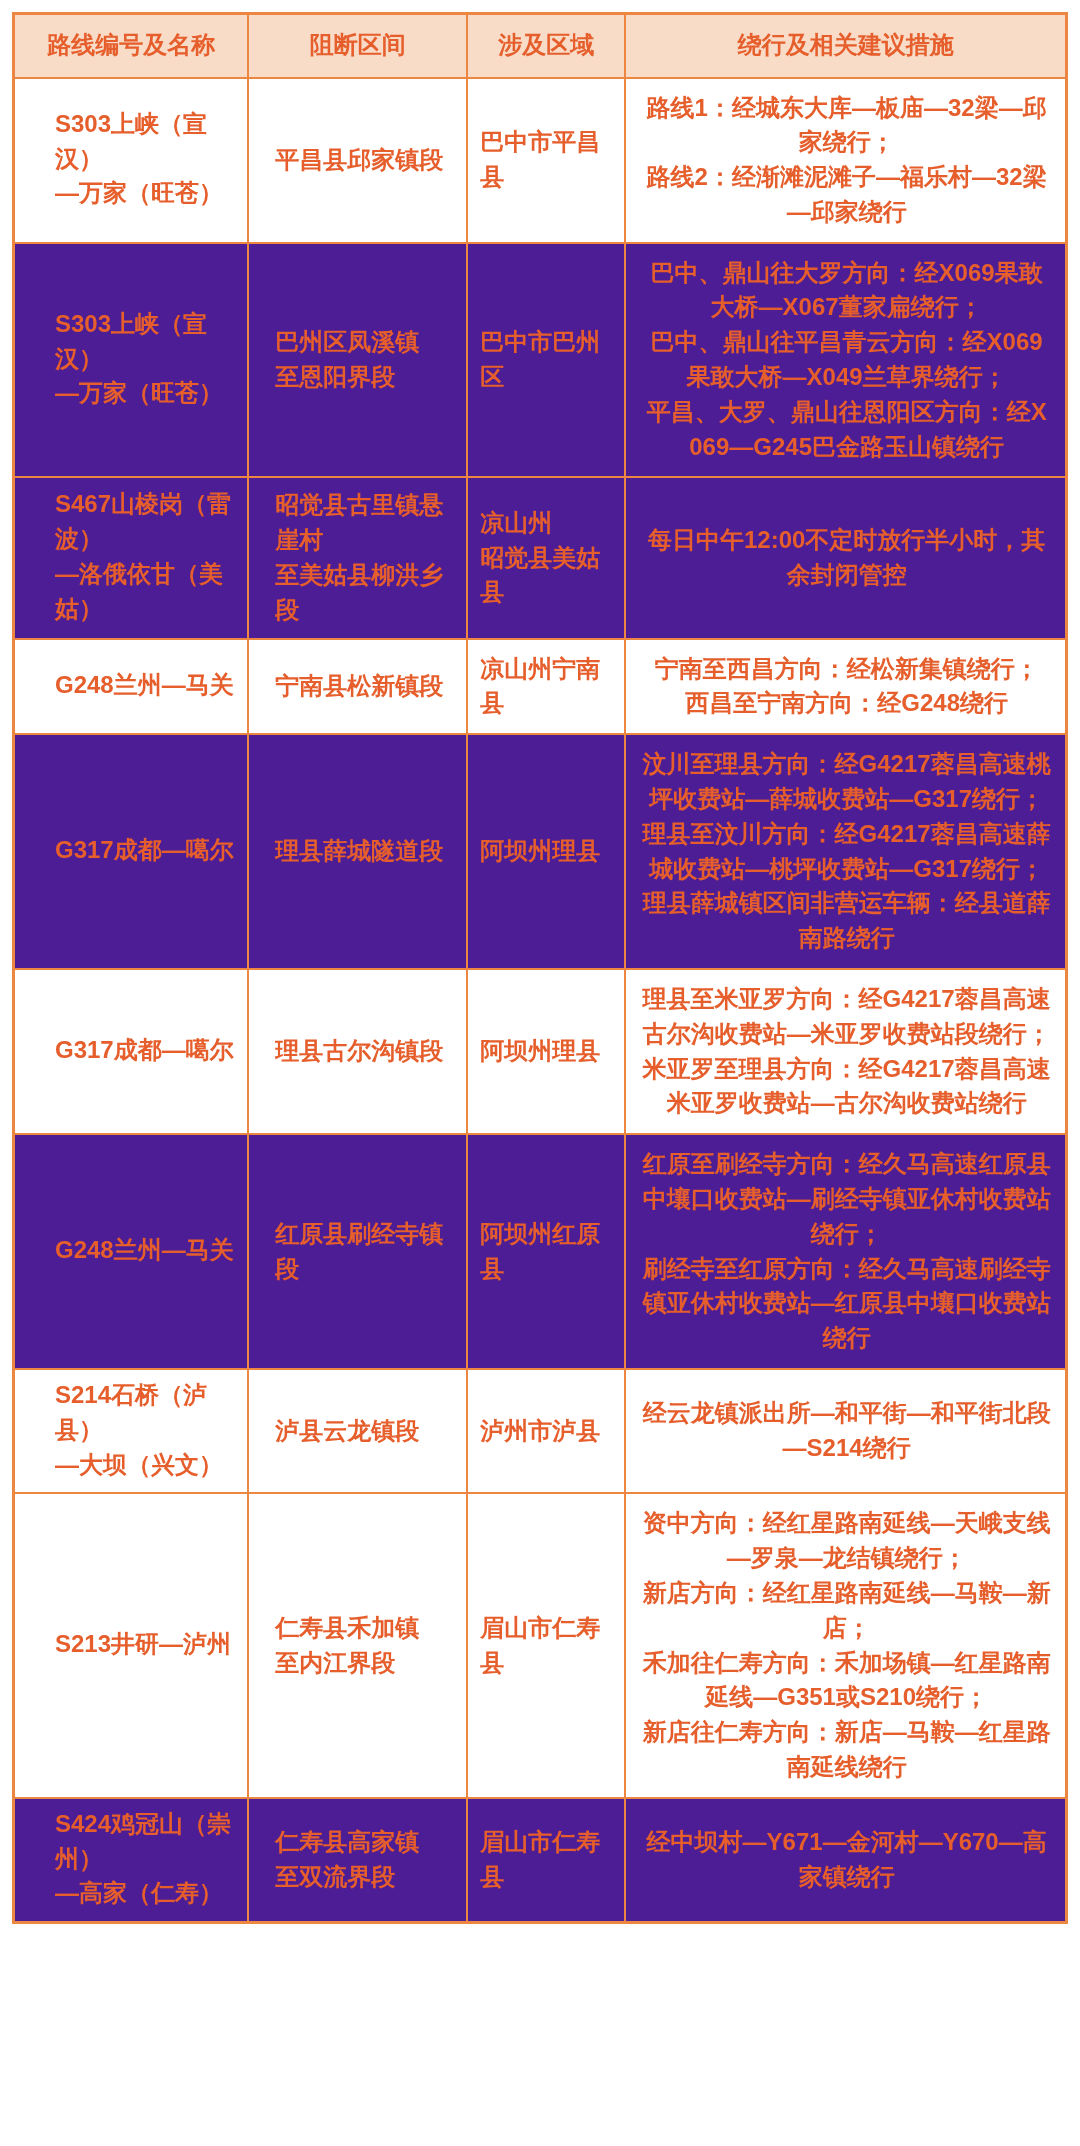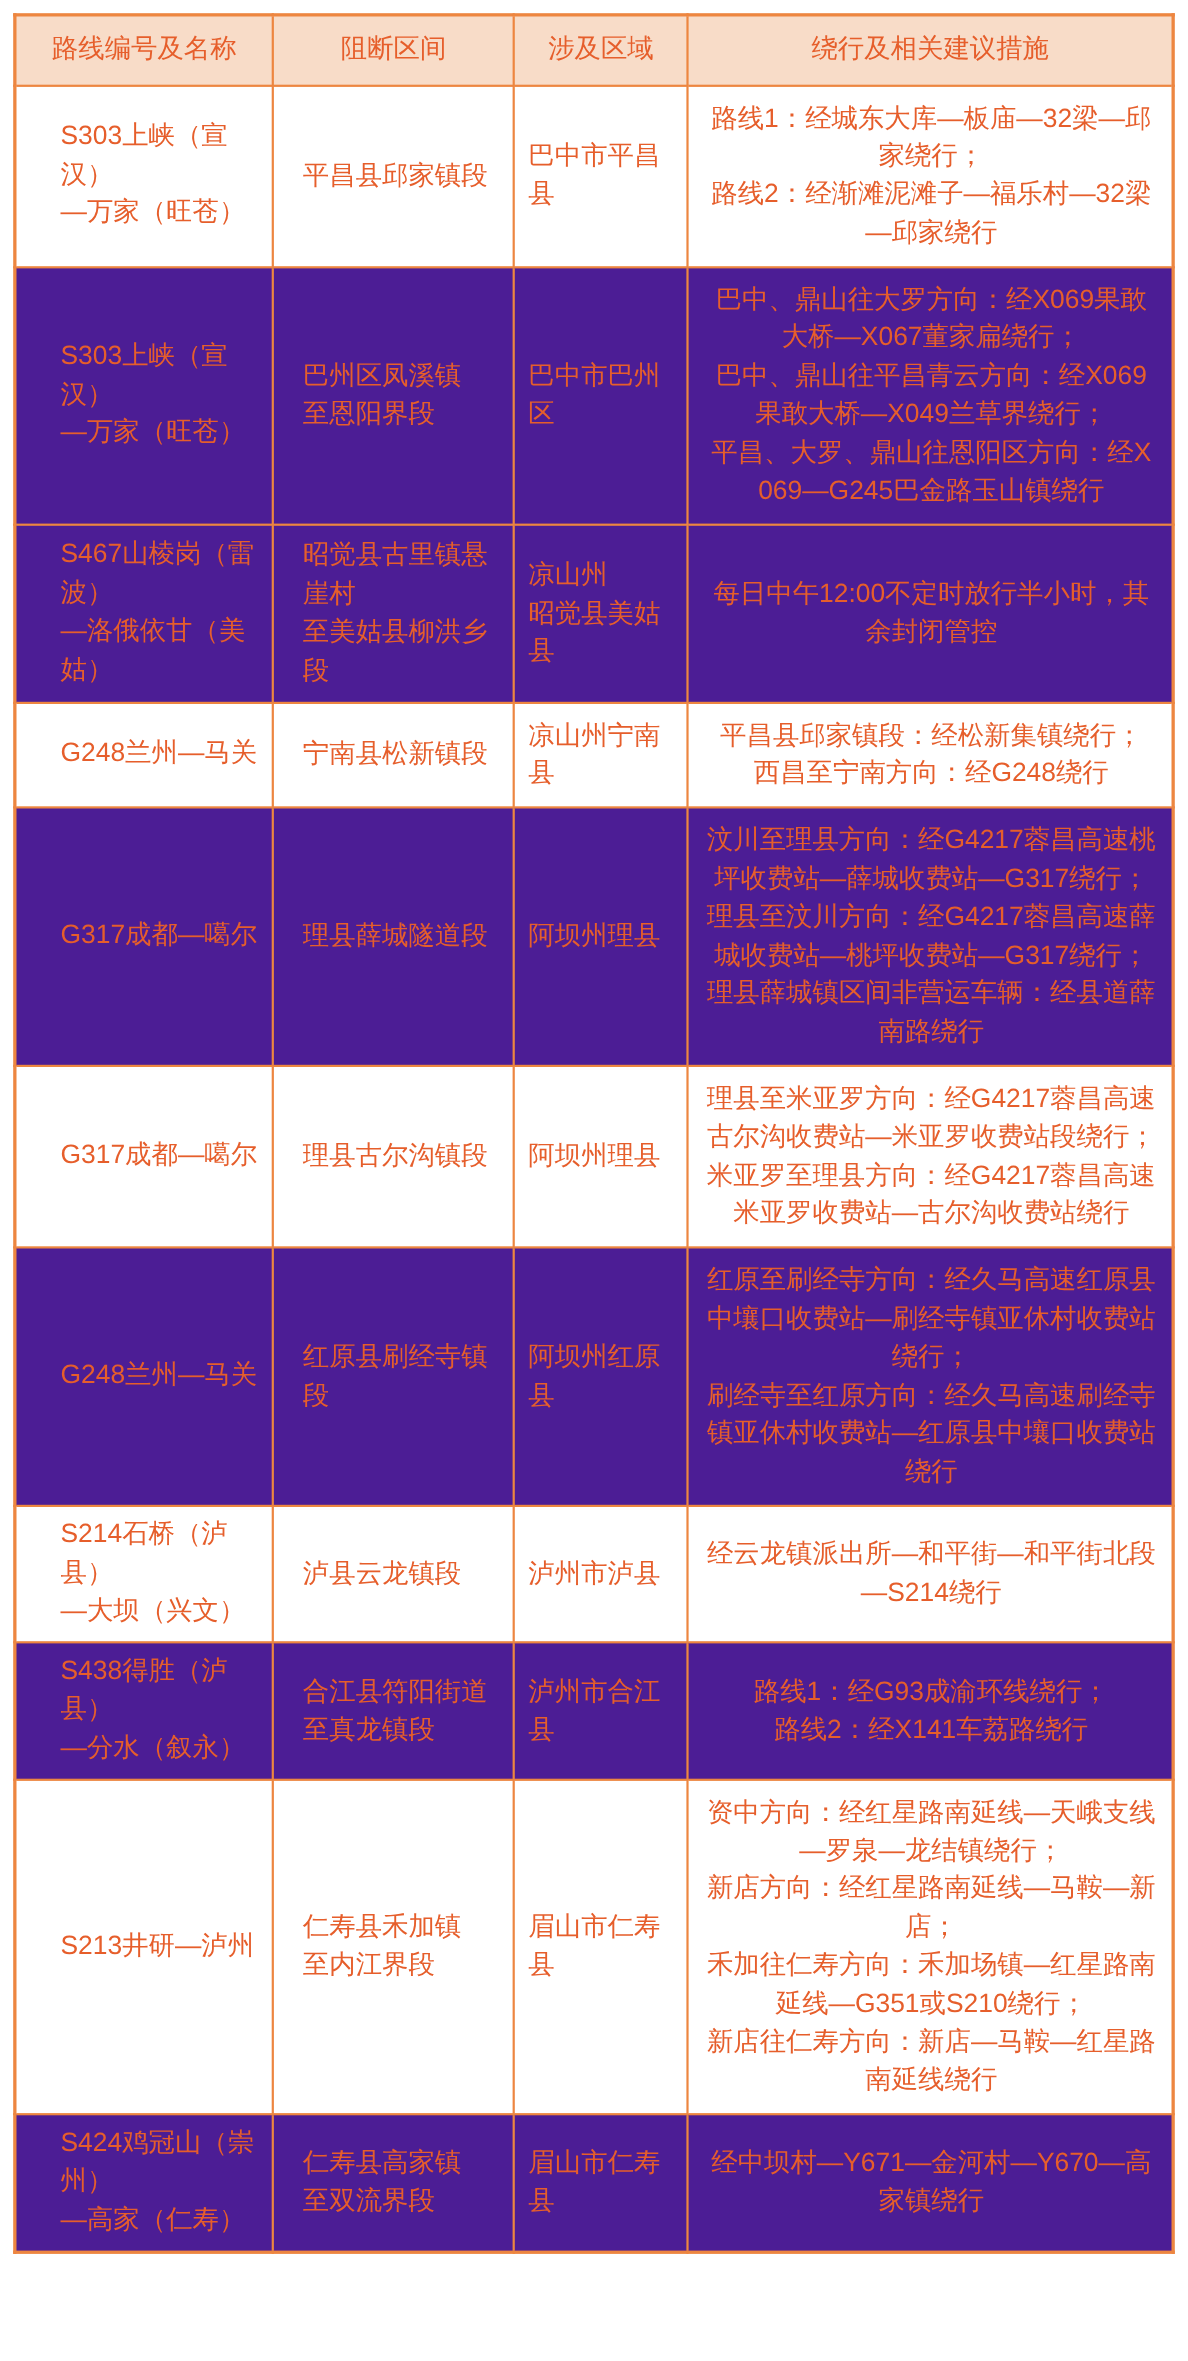--- a/index.html
+++ b/index.html
@@ -22,21 +22,21 @@
     border: 3px solid #ED8640;
   }
   table.road-table col.c1 { width: 22.3%; }
   table.road-table col.c2 { width: 20.8%; }
   table.road-table col.c3 { width: 15.0%; }
   table.road-table col.c4 { width: 41.9%; }
 
   table.road-table th, table.road-table td {
     border: 2px solid #ED8640;
     color: #E65E2B;
-    font-weight: normal;
+    font-weight: bold;
     font-size: 24px;
     line-height: 1.45;
     vertical-align: middle;
     box-sizing: border-box;
     white-space: pre-line;
     word-break: break-all;
   }
   table.road-table th {
     background: #F8DCC8;
     height: 64px;
@@ -96,21 +96,21 @@
     <td class="cell-section">昭觉县古里镇悬崖村
 至美姑县柳洪乡段</td>
     <td class="cell-region">凉山州
 昭觉县美姑县</td>
     <td class="cell-detour">每日中午12:00不定时放行半小时，其余封闭管控</td>
   </tr>
         <tr class="row-plain">
     <td class="cell-route">G248兰州—马关</td>
     <td class="cell-section">宁南县松新镇段</td>
     <td class="cell-region">凉山州宁南县</td>
-    <td class="cell-detour">平昌县邱家镇段：经松新集镇绕行；
+    <td class="cell-detour">宁南至西昌方向：经松新集镇绕行；
 西昌至宁南方向：经G248绕行</td>
   </tr>
         <tr class="row-shaded">
     <td class="cell-route">G317成都—噶尔</td>
     <td class="cell-section">理县薛城隧道段</td>
     <td class="cell-region">阿坝州理县</td>
     <td class="cell-detour">汶川至理县方向：经G4217蓉昌高速桃坪收费站—薛城收费站—G317绕行；
 理县至汶川方向：经G4217蓉昌高速薛城收费站—桃坪收费站—G317绕行；
 理县薛城镇区间非营运车辆：经县道薛南路绕行</td>
   </tr>
@@ -128,29 +128,20 @@
     <td class="cell-detour">红原至刷经寺方向：经久马高速红原县中壤口收费站—刷经寺镇亚休村收费站绕行；
 刷经寺至红原方向：经久马高速刷经寺镇亚休村收费站—红原县中壤口收费站绕行</td>
   </tr>
         <tr class="row-plain">
     <td class="cell-route">S214石桥（泸县）
 —大坝（兴文）</td>
     <td class="cell-section">泸县云龙镇段</td>
     <td class="cell-region">泸州市泸县</td>
     <td class="cell-detour">经云龙镇派出所—和平街—和平街北段—S214绕行</td>
   </tr>
-        <tr class="row-shaded">
-    <td class="cell-route">S438得胜（泸县）
-—分水（叙永）</td>
-    <td class="cell-section">合江县符阳街道
-至真龙镇段</td>
-    <td class="cell-region">泸州市合江县</td>
-    <td class="cell-detour">路线1：经G93成渝环线绕行；
-路线2：经X141车荔路绕行</td>
-  </tr>
         <tr class="row-plain">
     <td class="cell-route">S213井研—泸州</td>
     <td class="cell-section">仁寿县禾加镇
 至内江界段</td>
     <td class="cell-region">眉山市仁寿县</td>
     <td class="cell-detour">资中方向：经红星路南延线—天峨支线—罗泉—龙结镇绕行；
 新店方向：经红星路南延线—马鞍—新店；
 禾加往仁寿方向：禾加场镇—红星路南延线—G351或S210绕行；
 新店往仁寿方向：新店—马鞍—红星路南延线绕行</td>
   </tr>

